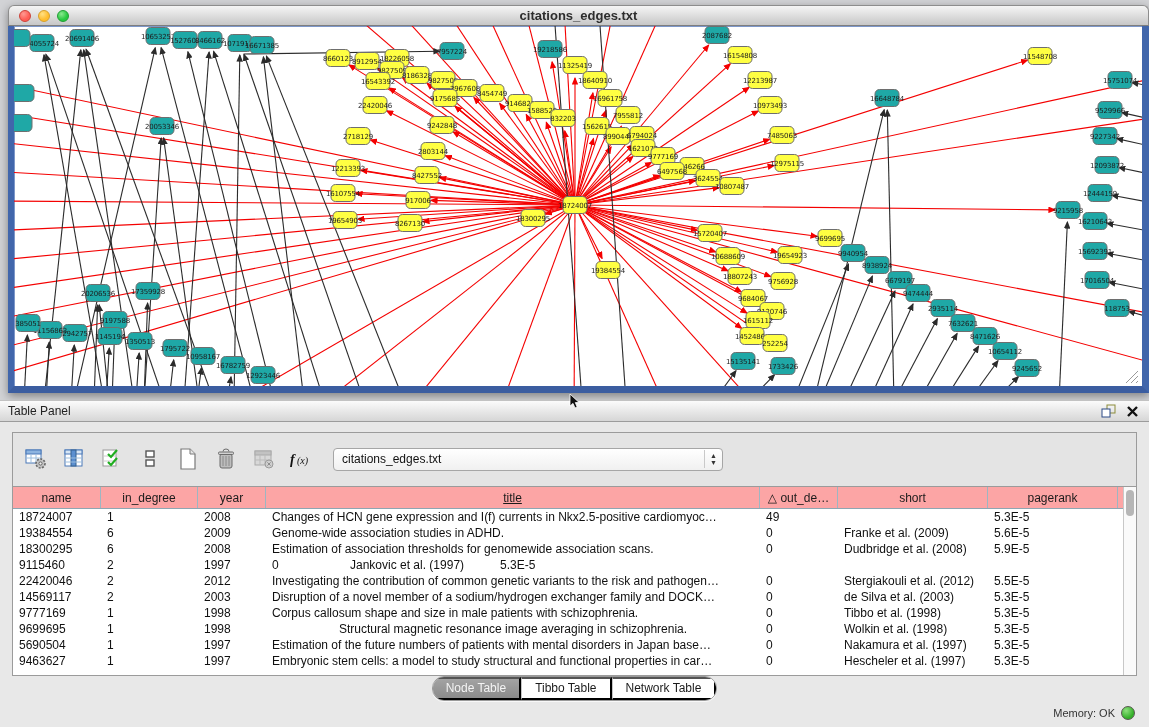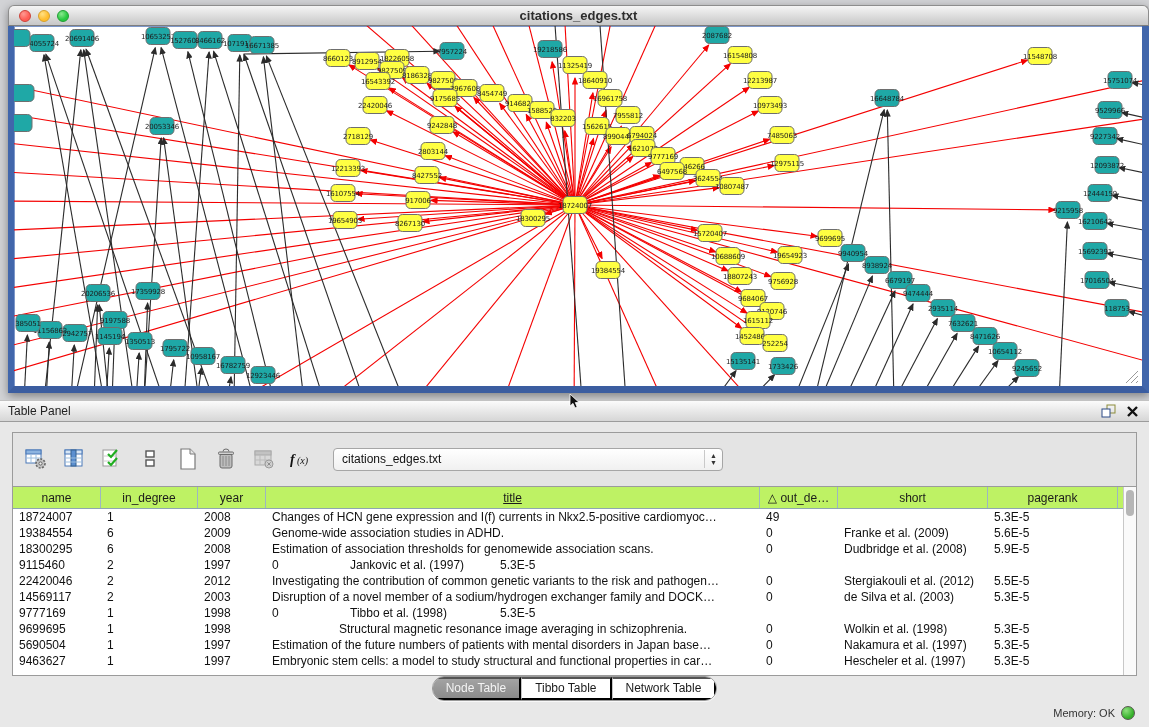--- a/index.html
+++ b/index.html
@@ -36,21 +36,21 @@
     border:1px solid #9b9b9b; background:#e4e4e4; }
   #toolbar { height:52px; display:flex; align-items:center; padding:0 10px; gap:12px; }
   .tool-btn { width:26px; height:26px; display:flex; align-items:center; justify-content:center; }
   #combo { width:390px; height:23px; background:linear-gradient(#ffffff,#f0f0f0);
     border:1px solid #a6a6a6; border-radius:4px; display:flex; align-items:center; margin-left:6px; }
   #combo-label { flex:1; font-size:12px; color:#111; padding-left:8px; }
   #combo-arrows { width:18px; text-align:center; font-size:7px; line-height:7px; color:#333; border-left:1px solid #c9c9c9; padding:2px 0; }
 
   #grid { position:absolute; left:0; right:0; top:53px; bottom:0; background:#fff; border-top:1px solid #9b9b9b; display:flex; }
   #grid-main { flex:1; overflow:hidden; }
-  #grid-head { display:flex; height:22px; background:#bef264; border-bottom:1px solid #8ea6b2; }
+  #grid-head { display:flex; height:22px; background:#fca5a5; border-bottom:1px solid #8ea6b2; }
   .hcell { font-size:12px; color:#1b1b1b; display:flex; align-items:center; justify-content:center;
     border-right:1px solid #9db6c2; white-space:nowrap; overflow:hidden; }
   .row { display:flex; height:16px; }
   .cell { font-size:12px; color:#101010; padding:0 6px; white-space:nowrap; overflow:hidden; line-height:16px; }
   #vscroll { width:13px; background:#fafafa; border-left:1px solid #c8c8c8; position:relative; }
   #vscroll-thumb { position:absolute; top:3px; left:2px; width:8px; height:26px; border-radius:5px; background:#b6b6b6; }
 
   #seg-wrap { position:absolute; left:0; right:0; top:276px; text-align:center; }
   .seg { display:inline-flex; border:1px solid #9a9a9a; border-radius:12px; overflow:hidden;
     background:#fff; box-shadow:0 1px 0 rgba(255,255,255,.7); }
@@ -817,20 +817,21 @@
               <div class="cell" style="width: 68px;">2003</div>
               <div class="cell" style="width: 494px;">Disruption of a novel member of a sodium/hydrogen exchanger family and DOCK…</div>
               <div class="cell" style="width: 78px;">0</div>
               <div class="cell" style="width: 150px;">de Silva et al. (2003)</div>
               <div class="cell" style="width: 130px;">5.3E-5</div>
             </div>
             <div class="row">
               <div class="cell" style="width: 88px;">9777169</div>
               <div class="cell" style="width: 97px;">1</div>
               <div class="cell" style="width: 68px;">1998</div>
+              <div class="cell" style="width: 494px;">Corpus callosum shape and size in male patients with schizophrenia.</div>
               <div class="cell" style="width: 78px;">0</div>
               <div class="cell" style="width: 150px;">Tibbo et al. (1998)</div>
               <div class="cell" style="width: 130px;">5.3E-5</div>
             </div>
             <div class="row">
               <div class="cell" style="width: 88px;">9699695</div>
               <div class="cell" style="width: 97px;">1</div>
               <div class="cell" style="width: 68px;">1998</div>
               <div class="cell" style="width: 494px; text-align: center;">Structural magnetic resonance image averaging in schizophrenia.</div>
               <div class="cell" style="width: 78px;">0</div>

